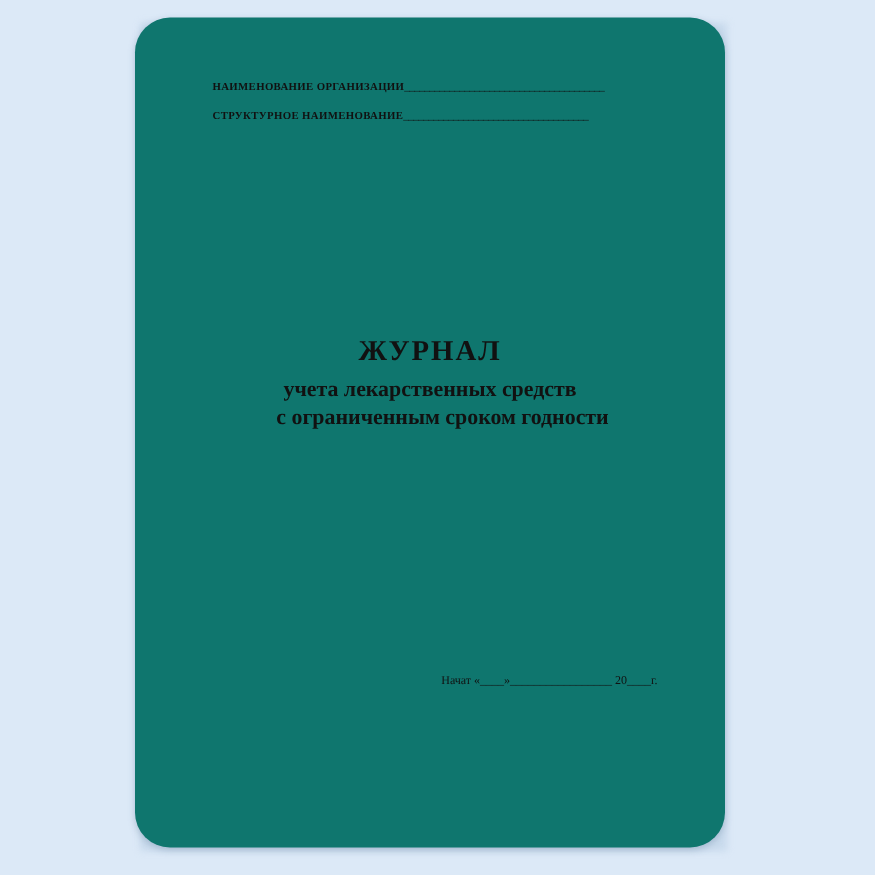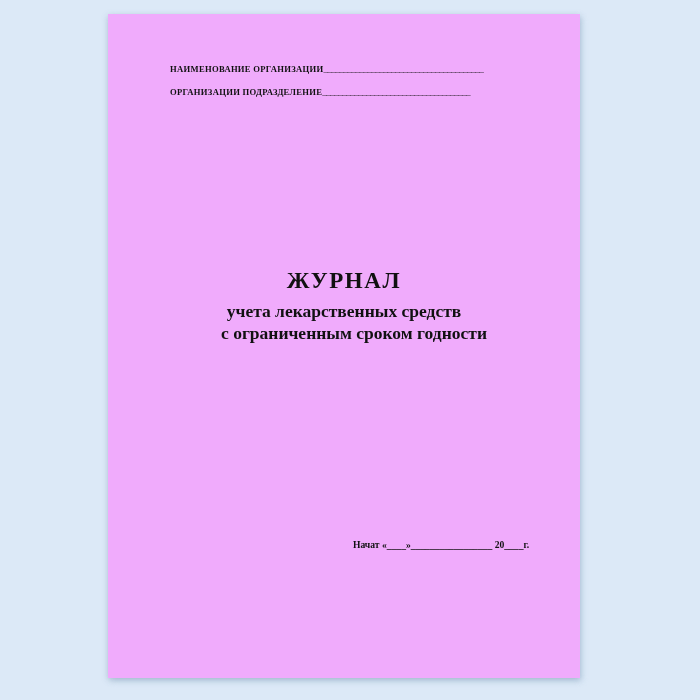--- a/index.html
+++ b/index.html
@@ -27,22 +27,23 @@
     background: #c3d6ea;
     filter: blur(3px);
     opacity: 0.75;
   }
   .page {
     position: absolute;
     left: 108px;
     top: 14px;
     width: 472px;
     height: 664px;
-    background: #f0abfc;
+    background: #0f766e;
     box-shadow: 0 2px 6px rgba(90, 120, 150, 0.35);
+    border-radius: 28px;
   }
   .header-block {
     position: absolute;
     left: 62px;
     top: 50px;
     width: 360px;
   }
   .header-line {
     font-size: 9.2px;
     letter-spacing: 0.2px;
@@ -93,42 +94,42 @@
   }
   .footer-block {
     position: absolute;
     left: 245px;
     top: 525px;
     width: 200px;
     text-align: left;
   }
   .footer-line {
     font-size: 9.6px;
-    font-weight: 700;
+    font-weight: 400;
     color: #111;
     white-space: nowrap;
     margin-bottom: 15px;
     font-family: "Liberation Serif", serif;
   }
 </style>
 </head>
 <body>
 
 <div class="scene">
 
   <div class="page-shadow"></div>
 
   <div class="page">
 
     <div class="header-block">
       <div class="header-line">
         <span class="label">НАИМЕНОВАНИЕ ОРГАНИЗАЦИИ</span><span class="rule">________________________________________</span>
       </div>
       <div class="header-line">
-        <span class="label">ОРГАНИЗАЦИИ ПОДРАЗДЕЛЕНИЕ</span><span class="rule">_____________________________________</span>
+        <span class="label">СТРУКТУРНОЕ НАИМЕНОВАНИЕ</span><span class="rule">_____________________________________</span>
       </div>
     </div>
 
     <div class="title-block">
       <div class="title-main">ЖУРНАЛ</div>
       <div class="title-sub1">учета лекарственных средств</div>
       <div class="title-sub2">с ограниченным сроком годности</div>
     </div>
 
     <div class="footer-block">

